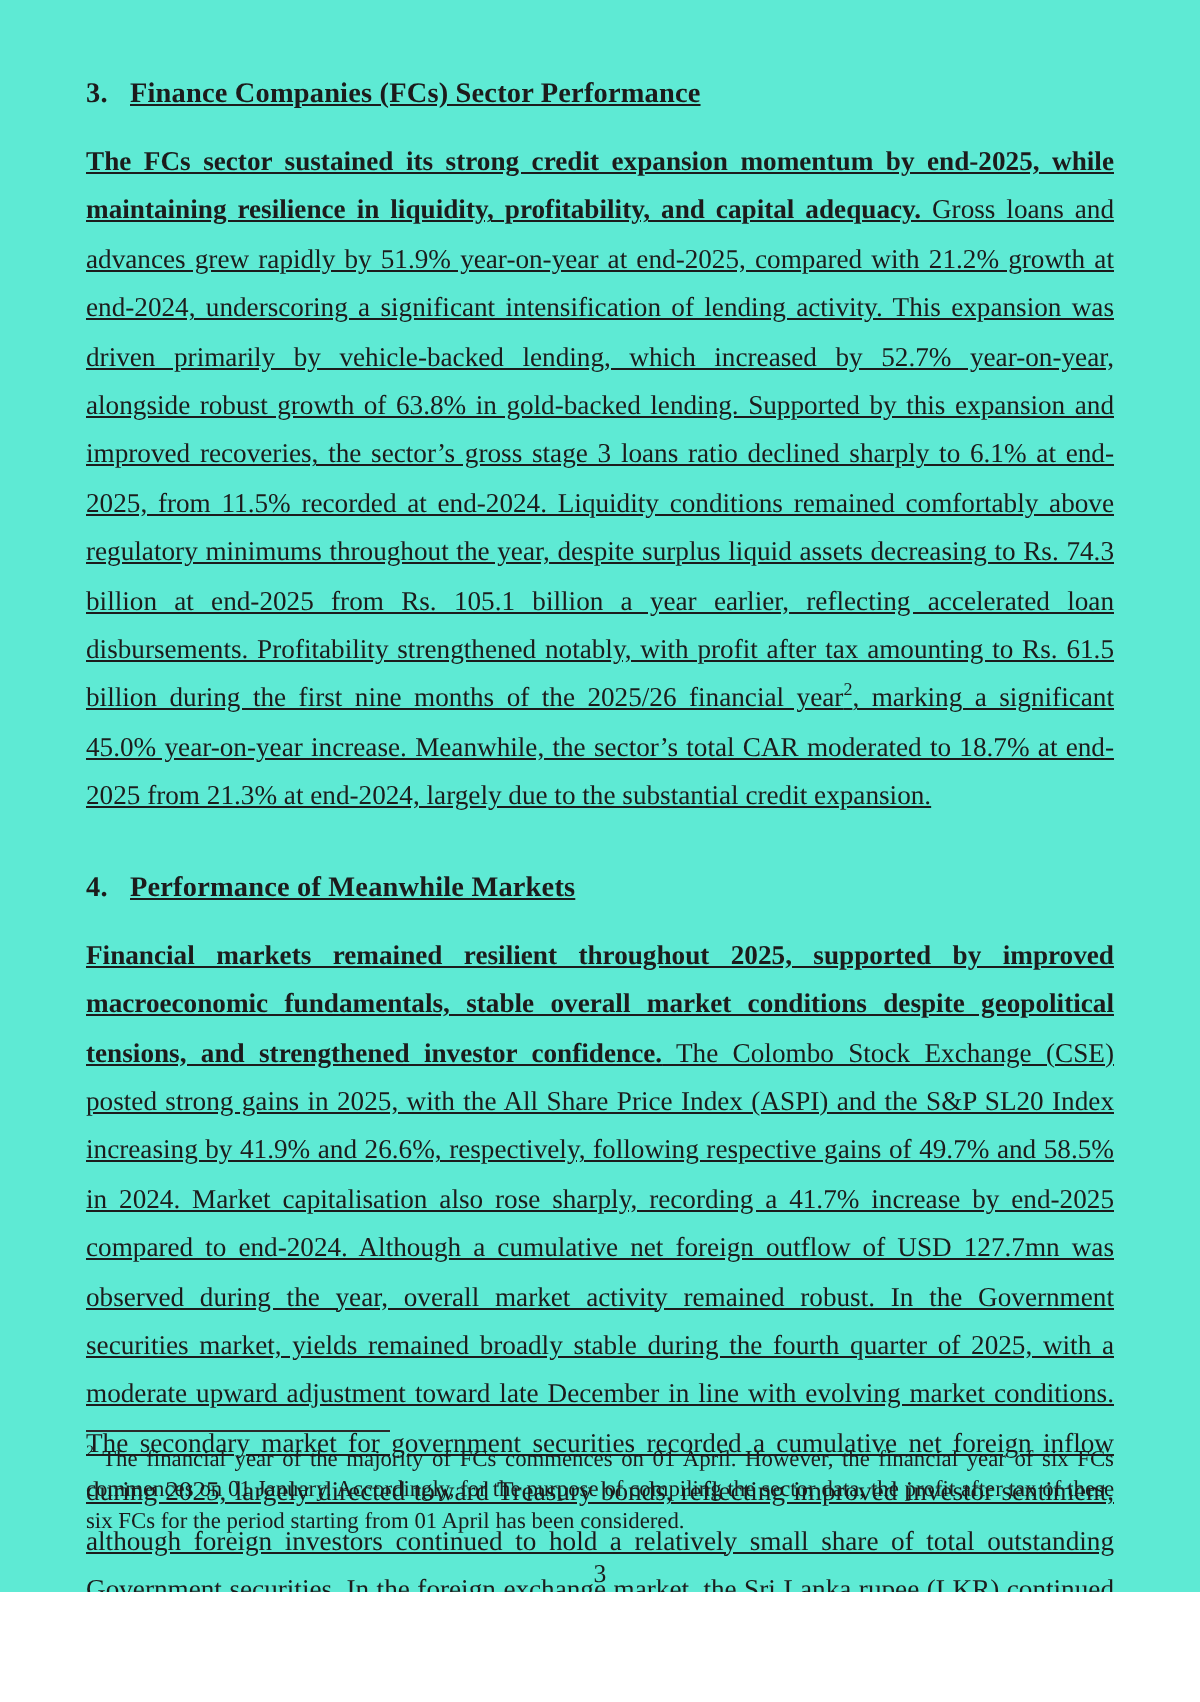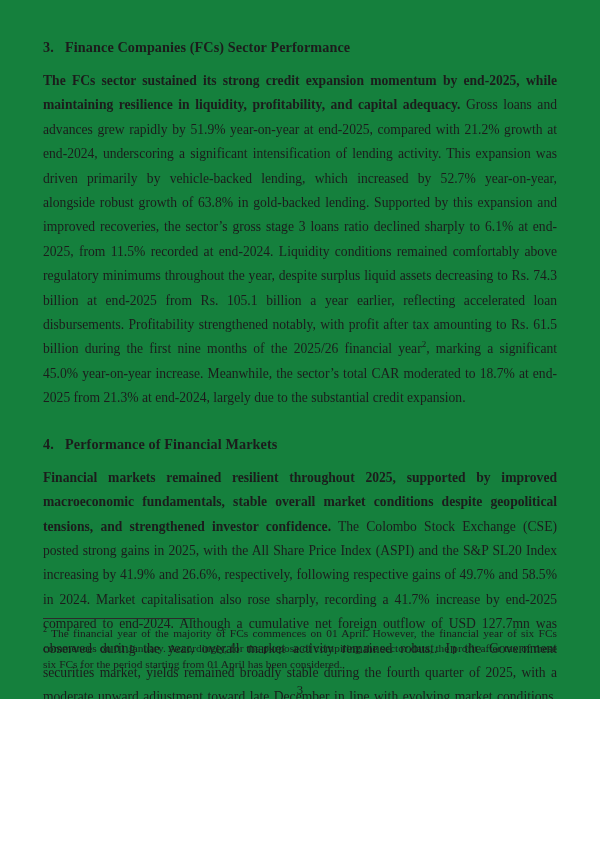--- a/index.html
+++ b/index.html
@@ -3,28 +3,29 @@
 <meta charset="utf-8">
 <style>
   html, body {
     margin: 0;
     padding: 0;
     background: #ffffff;
   }
   .page {
     position: relative;
     width: 600px;
-    height: 699px;
+    height: 796px;
     margin: 0;
-    background: #15803d;
+    background: #5eead4;
     color: #1c1c1c;
     font-family: "Liberation Serif", serif;
     box-sizing: border-box;
     padding: 35px 43px 0 43px;
     overflow: hidden;
+    text-decoration: underline;
   }
   .heading {
     font-size: 14.2px;
     font-weight: bold;
     margin: 0 0 10px 0;
     line-height: 24px;
     letter-spacing: 0.1px;
   }
   .heading .num {
     display: inline-block;
@@ -85,21 +86,21 @@
 <body>
 
 <div class="page">
 
   <div class="content">
 
     <h2 class="heading"><span class="num">3.</span><span class="htitle">Finance Companies (FCs) Sector Performance</span></h2>
 
     <p class="para"><span class="lead">The FCs sector sustained its strong credit expansion momentum by end-2025, while maintaining resilience in liquidity, profitability, and capital adequacy.</span><span> Gross loans and advances grew rapidly by 51.9% year-on-year at end-2025, compared with 21.2% growth at end-2024, underscoring a significant intensification of lending activity. This expansion was driven primarily by vehicle-backed lending, which increased by 52.7% year-on-year, alongside robust growth of 63.8% in gold-backed lending. Supported by this expansion and improved recoveries, the sector’s gross stage 3 loans ratio declined sharply to 6.1% at end-2025, from 11.5% recorded at end-2024. Liquidity conditions remained comfortably above regulatory minimums throughout the year, despite surplus liquid assets decreasing to Rs. 74.3 billion at end-2025 from Rs. 105.1 billion a year earlier, reflecting accelerated loan disbursements. Profitability strengthened notably, with profit after tax amounting to Rs. 61.5 billion during the first nine months of the 2025/26 financial year</span><sup class="fn-ref">2</sup><span>, marking a significant 45.0% year-on-year increase. Meanwhile, the sector’s total CAR moderated to 18.7% at end-2025 from 21.3% at end-2024, largely due to the substantial credit expansion.</span></p>
 
-    <h2 class="heading heading-second"><span class="num">4.</span><span class="htitle">Performance of Financial Markets</span></h2>
+    <h2 class="heading heading-second"><span class="num">4.</span><span class="htitle">Performance of Meanwhile Markets</span></h2>
 
     <p class="para"><span class="lead">Financial markets remained resilient throughout 2025, supported by improved macroeconomic fundamentals, stable overall market conditions despite geopolitical tensions, and strengthened investor confidence.</span><span> The Colombo Stock Exchange (CSE) posted strong gains in 2025, with the All Share Price Index (ASPI) and the S&amp;P SL20 Index increasing by 41.9% and 26.6%, respectively, following respective gains of 49.7% and 58.5% in 2024. Market capitalisation also rose sharply, recording a 41.7% increase by end-2025 compared to end-2024. Although a cumulative net foreign outflow of USD 127.7mn was observed during the year, overall market activity remained robust. In the Government securities market, yields remained broadly stable during the fourth quarter of 2025, with a moderate upward adjustment toward late December in line with evolving market conditions. The secondary market for government securities recorded a cumulative net foreign inflow during 2025, largely directed toward Treasury bonds, reflecting improved investor sentiment, although foreign investors continued to hold a relatively small share of total outstanding Government securities. In the foreign exchange market, the Sri Lanka rupee (LKR) continued to adjust in line with prevailing market conditions, depreciating by 5.6% during 2025, following two consecutive years of appreciation, during which the currency strengthened by 12.1% in 2023 and a further 10.7% in 2024. Overall, exchange rate volatility remained contained, and liquidity in the domestic interbank foreign exchange market improved further. In the domestic money market, surplus liquidity persisted throughout the period, contributing to a moderation in short-term interest rates.</span></p>
 
   </div>
 
   <div class="footnote-block">
     <div class="fn-rule"></div>
     <p class="fn-text"><sup>2</sup><span> The financial year of the majority of FCs commences on 01 April. However, the financial year of six FCs commences on 01 January. Accordingly, for the purpose of compiling the sector data, the profit after tax of these six FCs for the period starting from 01 April has been considered.</span></p>
   </div>
 

